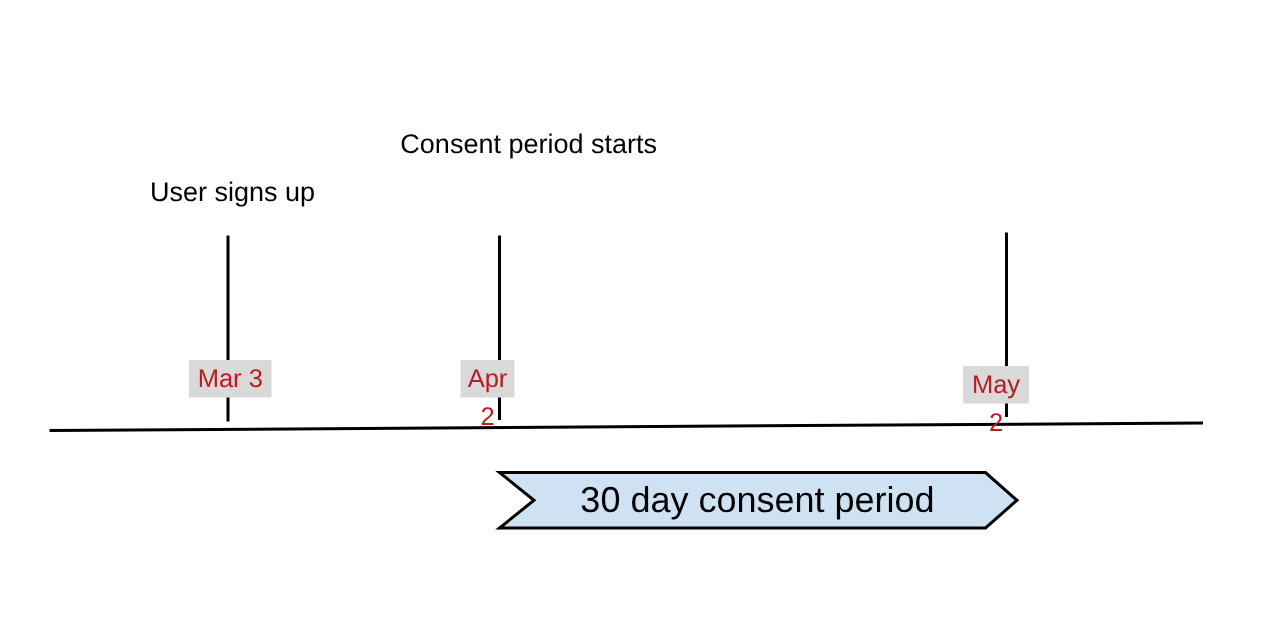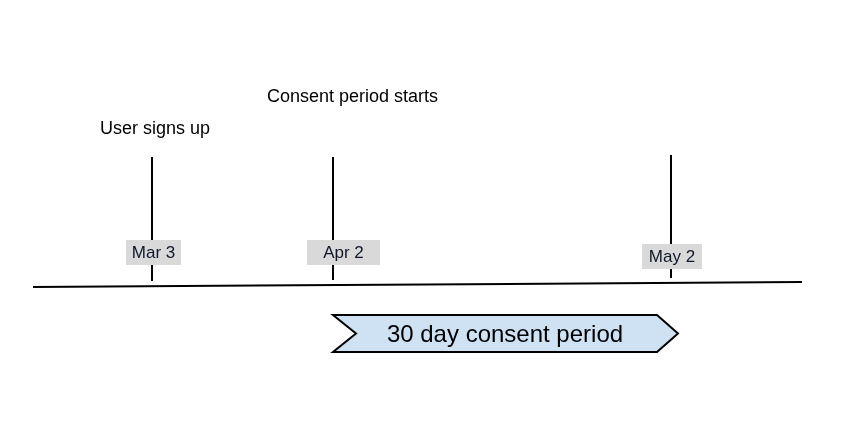--- a/index.html
+++ b/index.html
@@ -37,25 +37,25 @@
     width: 2px;
     background: #000000;
   }
   .date-chip {
     position: absolute;
     height: 25px;
     background: #d9d9d9;
     font-size: 17px;
     line-height: 25px;
     text-align: center;
-    color: #0f172a;
+    color: #b91c1c;
   }
   .chip-mar { left: 126px; top: 240px; width: 55px; }
-  .chip-apr { left: 307px; top: 240px; width: 73px; }
-  .chip-may { left: 642px; top: 244px; width: 60px; }
+  .chip-apr { left: 307px; top: 240px; width: 36px; }
+  .chip-may { left: 642px; top: 244px; width: 44px; }
   .tick-mar { left: 151px; top: 157px; height: 124px; }
   .tick-apr { left: 332px; top: 157px; height: 123px; }
   .tick-may { left: 670px; top: 155px; height: 123px; }
   .label-signup  { left: 55px;  top: 116px; }
   .label-consent { left: 238px; top: 84px; text-align: right; }
   .label-cancel  { left: 584px; top: 100px; }
   .banner-label {
     position: absolute;
     left: 340px;
     top: 315px;

